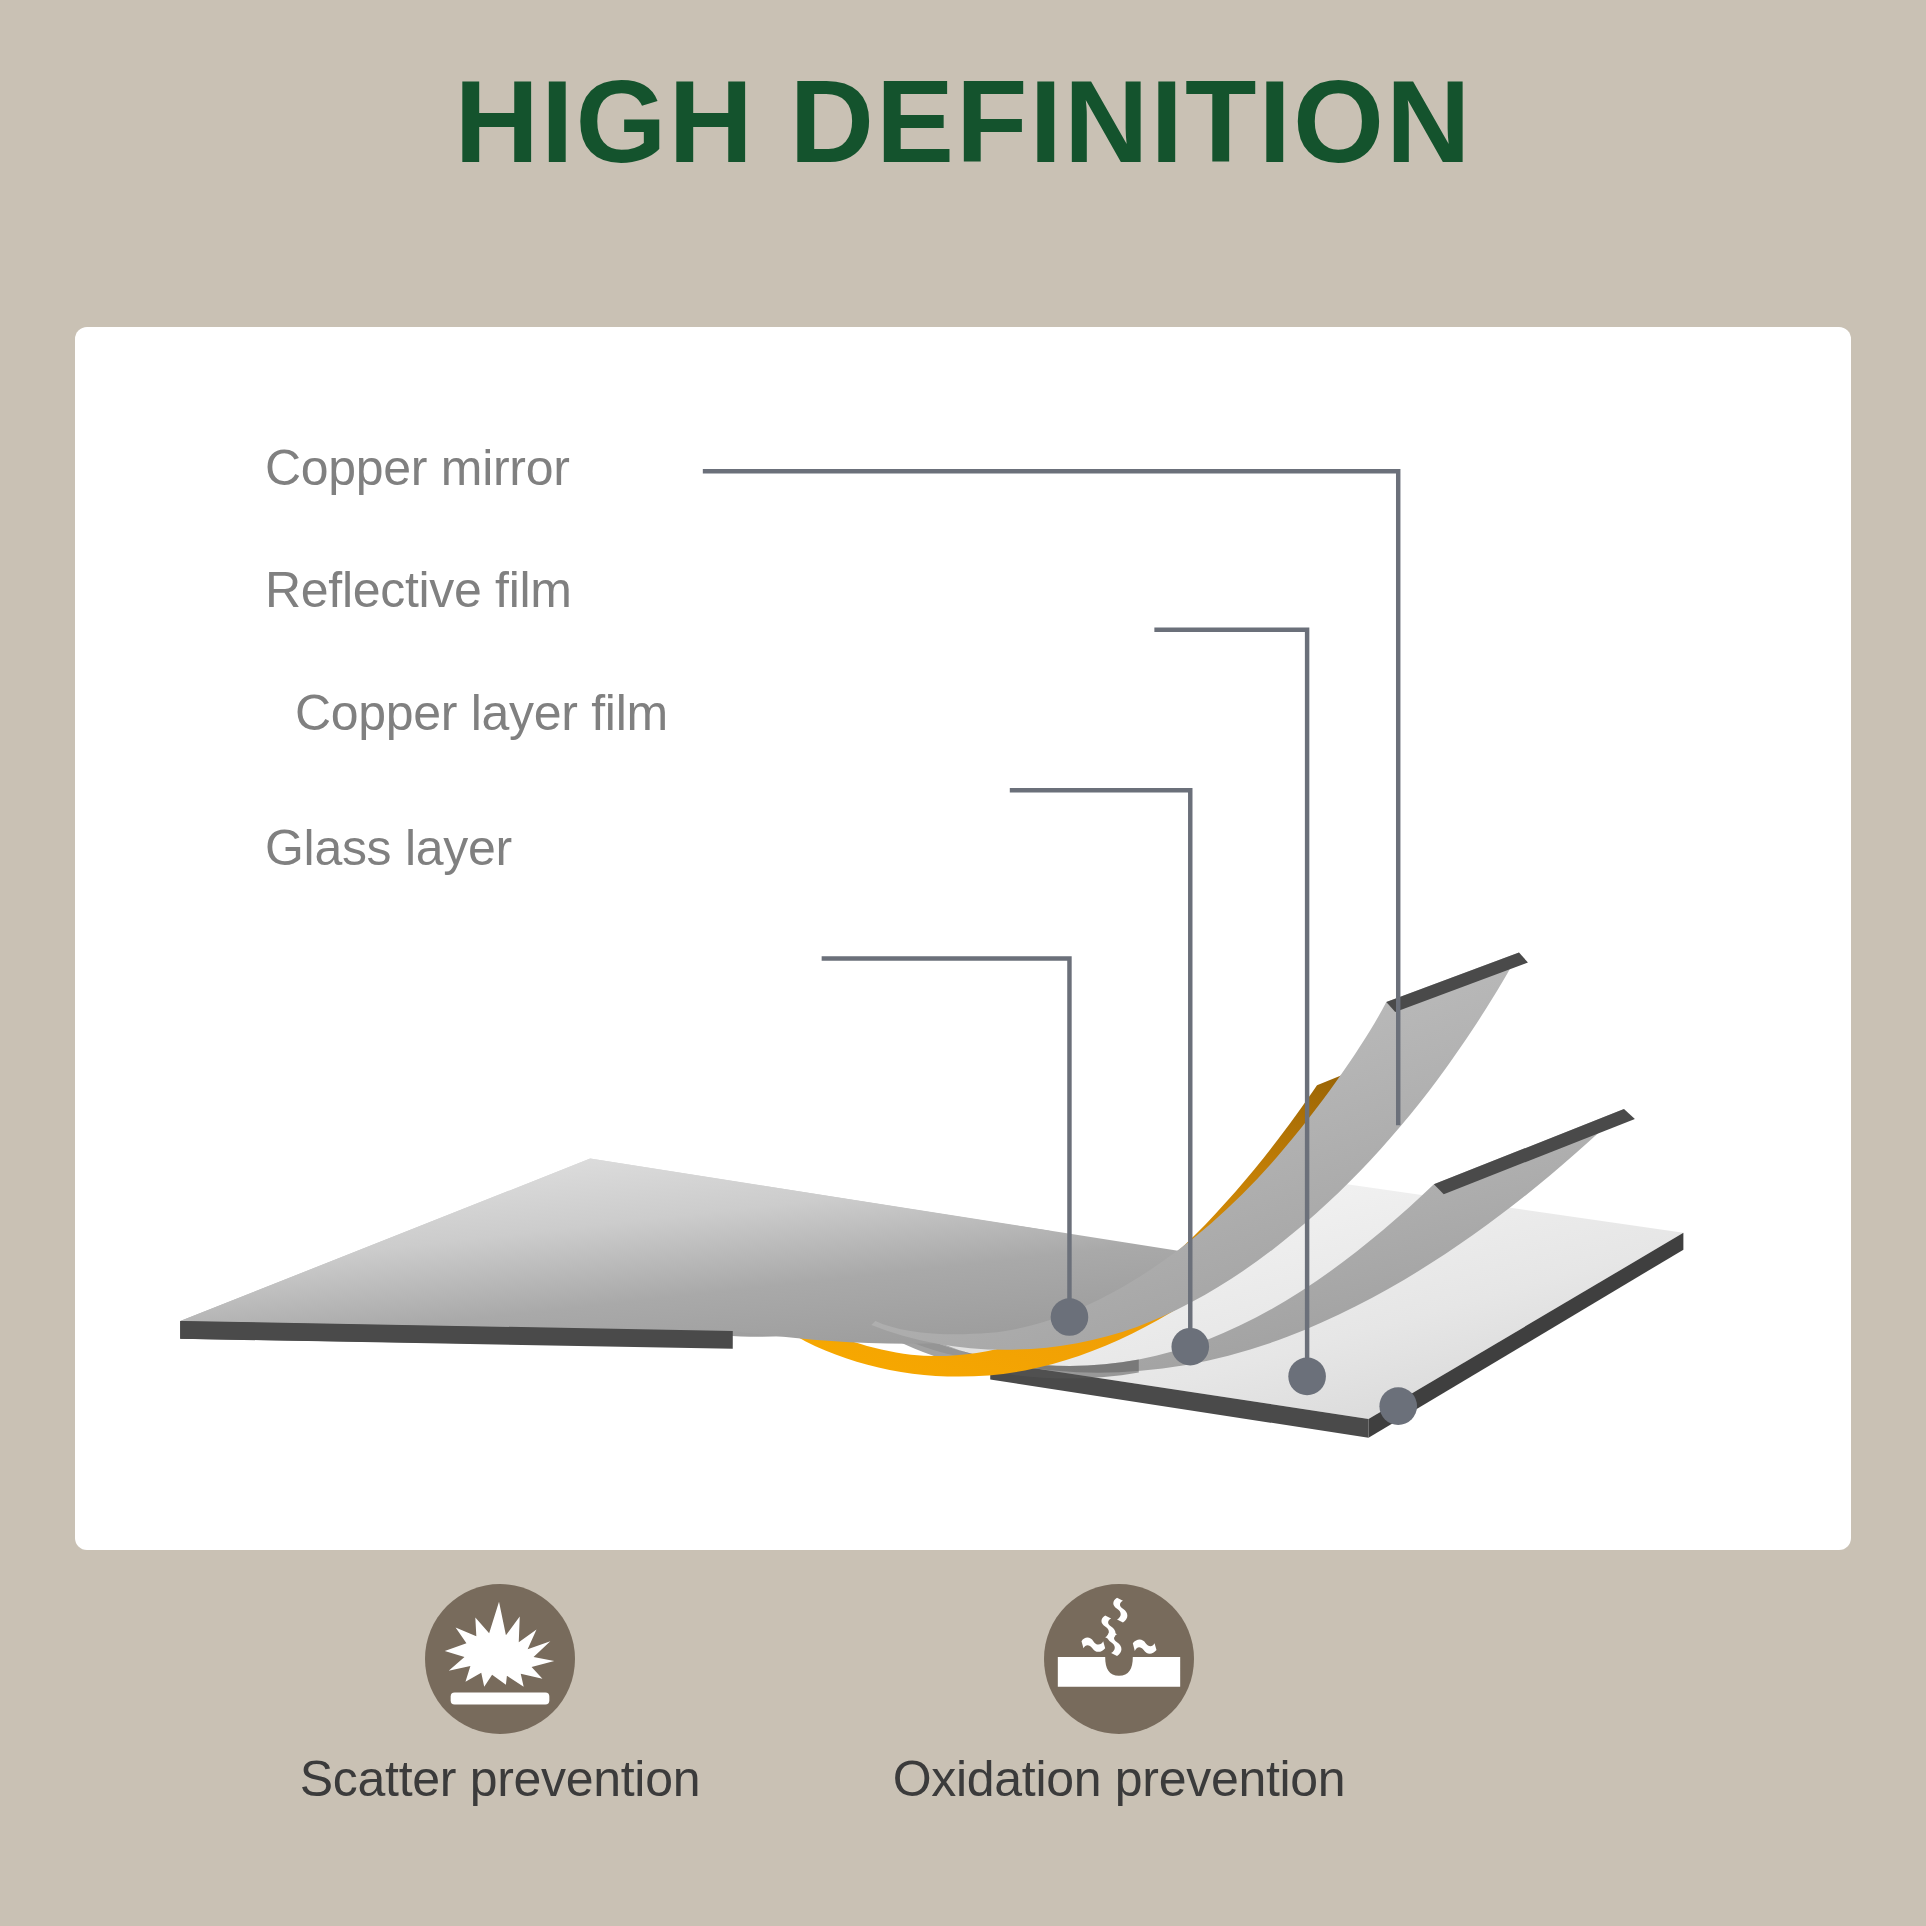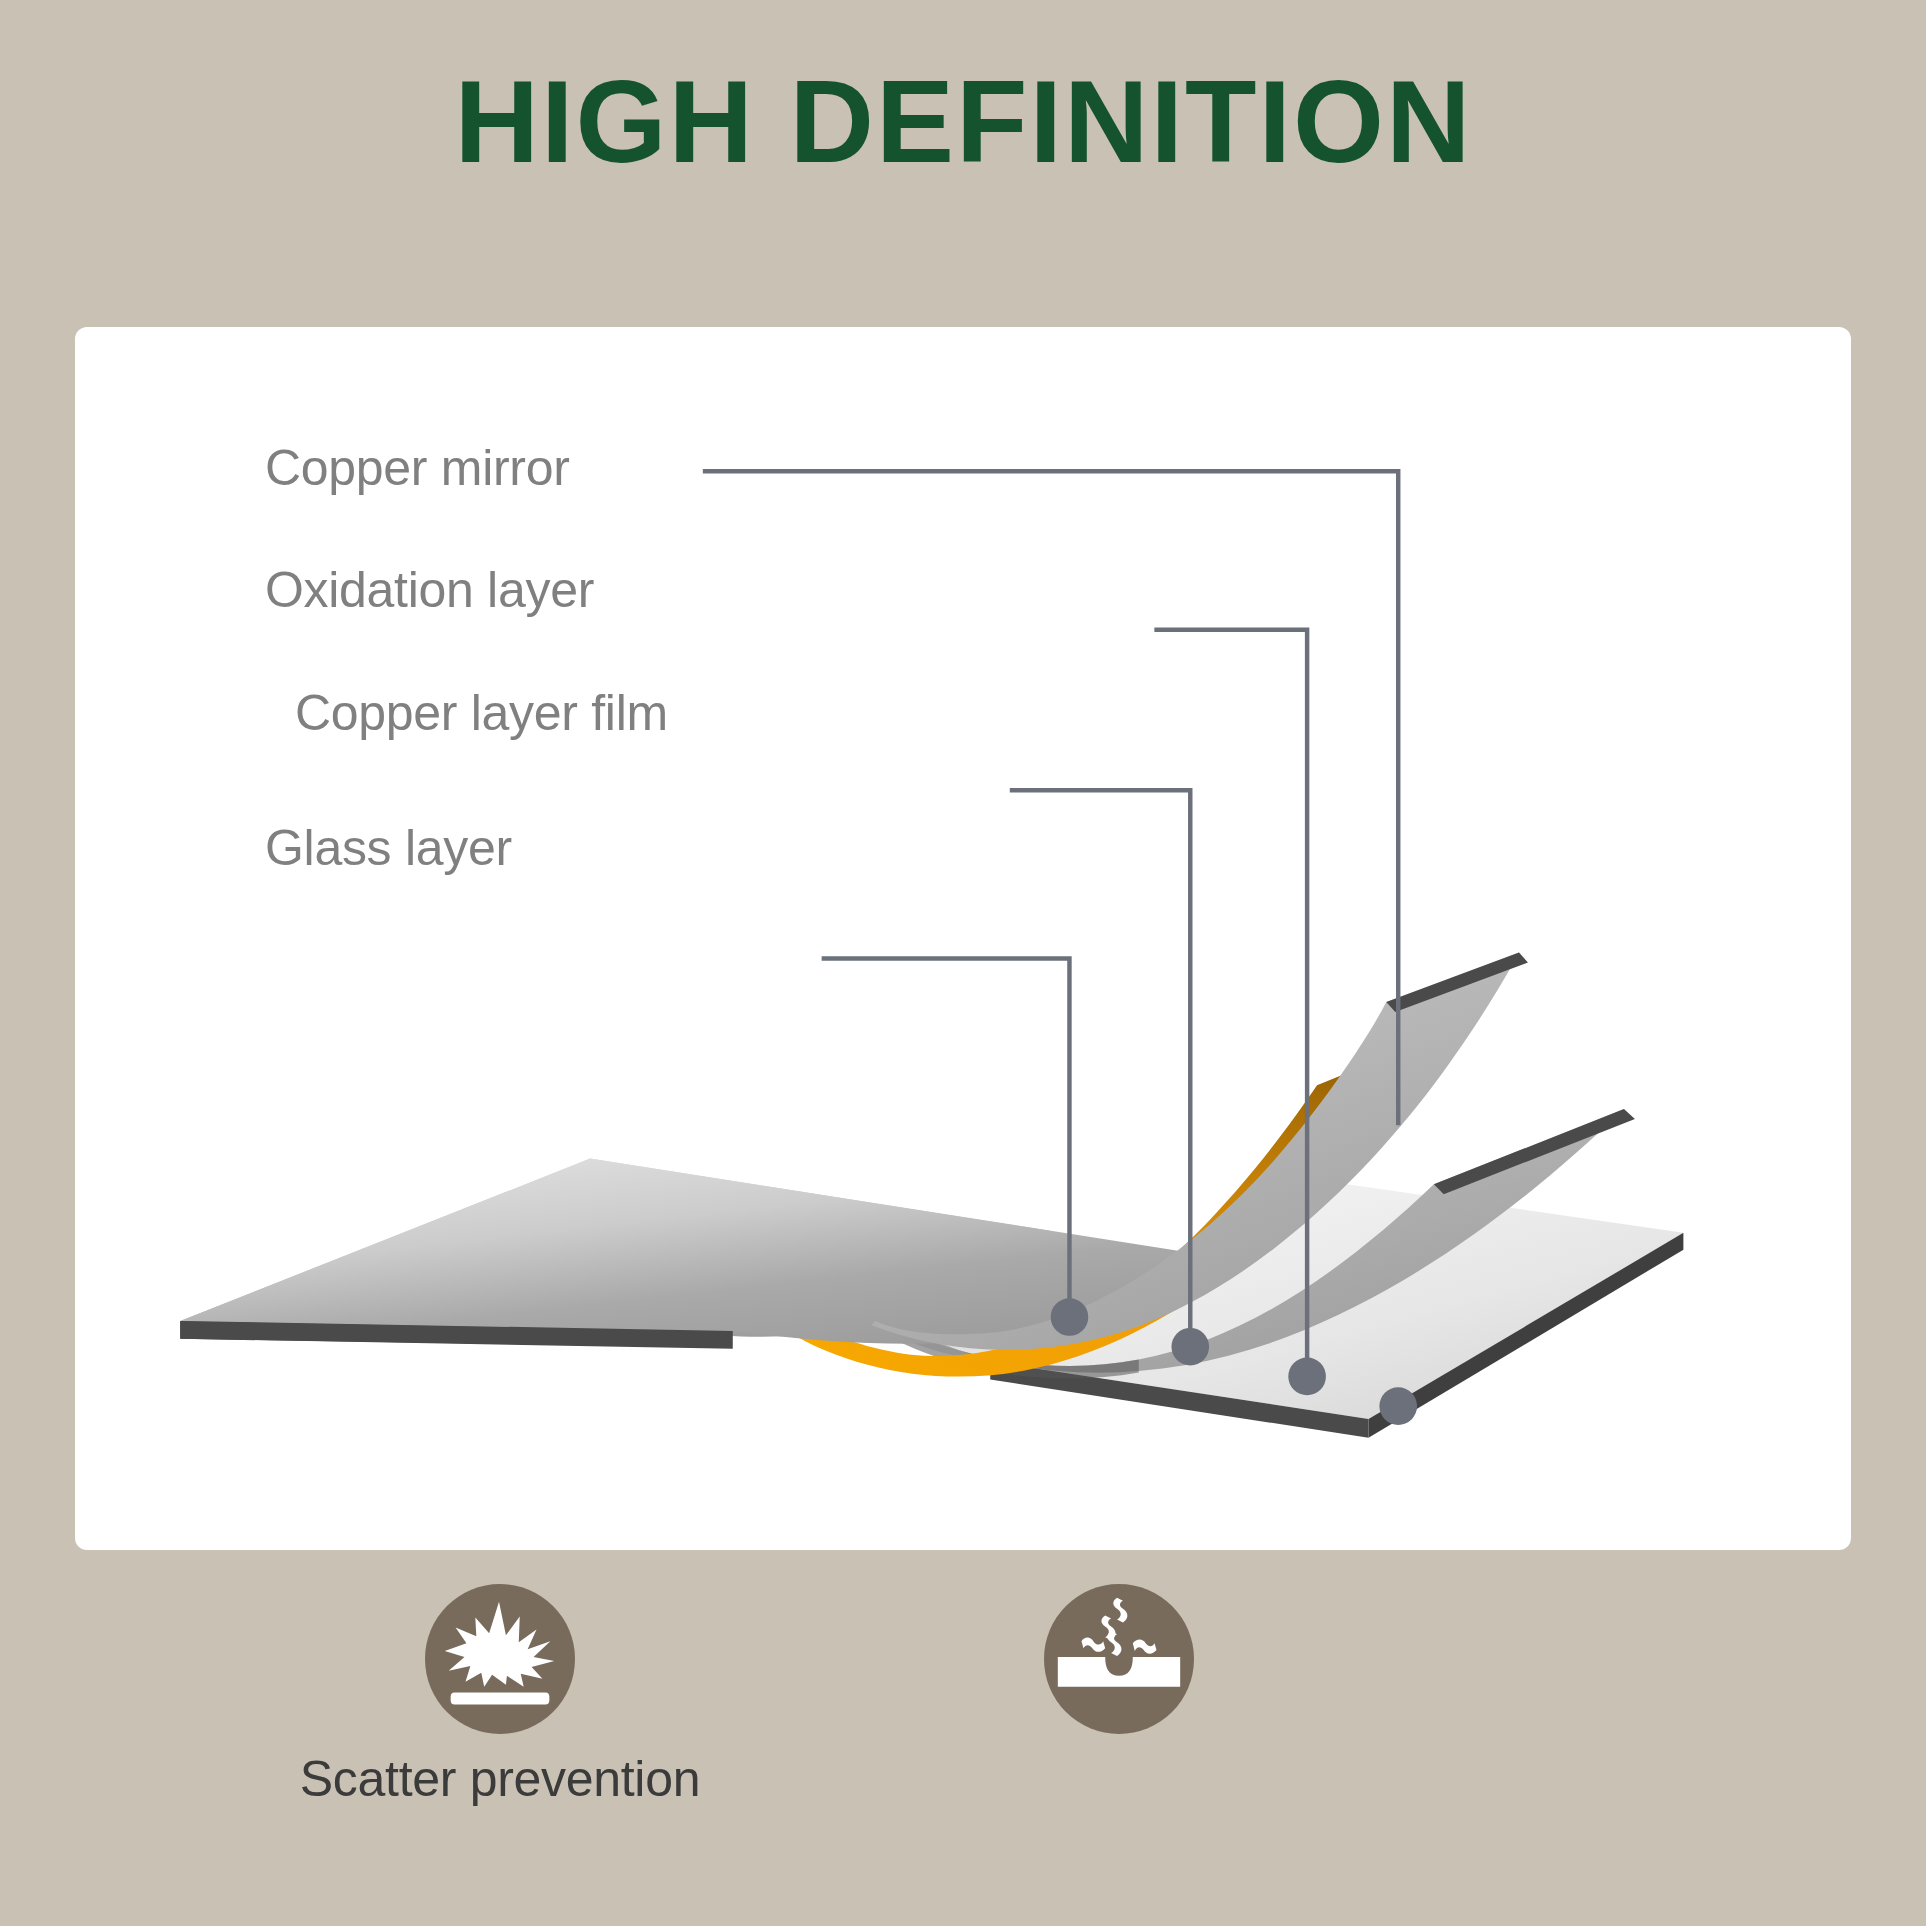--- a/index.html
+++ b/index.html
@@ -194,21 +194,21 @@
     <g fill="#6b707a">
       <circle cx="1412" cy="1420" r="19"></circle>
       <circle cx="1320" cy="1390" r="19"></circle>
       <circle cx="1202" cy="1360" r="19"></circle>
       <circle cx="1080" cy="1330" r="19"></circle>
     </g>
   </svg>
 
   <div class="labels">
     <div class="layer-label ll0">Copper mirror</div>
-    <div class="layer-label ll1">Oxidation layer</div>
+    <div class="layer-label ll1">Reflective film</div>
     <div class="layer-label ll2">Copper layer film</div>
     <div class="layer-label ll3">Glass layer</div>
   </div>
 
   <div class="features">
 
     <div class="feature feat-0">
       <div class="circle">
         <svg class="icon-svg" viewBox="0 0 152 152">
           <g fill="#ffffff">
@@ -236,18 +236,19 @@
                      H138 V104 H14 Z"></path>
 
             <path d="M74 36 c5 -3 5 -8 0 -11 c-5 -3 -5 -8 0 -11 l6 3 c-4 2 -4 6 0 8 c6 4 6 10 0 14 z"></path>
             <path d="M62 54 c5 -3 5 -8 0 -11 c-5 -3 -5 -8 0 -11 l6 3 c-4 2 -4 6 0 8 c6 4 6 10 0 14 z"></path>
             <path d="M68 70 c5 -3 5 -8 0 -11 c-5 -3 -5 -8 0 -11 l6 3 c-4 2 -4 6 0 8 c6 4 6 10 0 14 z"></path>
             <path d="M38 58 c3 -5 9 -5 12 0 c3 5 8 4 10 0 l2 7 c-4 5 -10 5 -13 0 c-3 -4 -7 -4 -9 0 z"></path>
             <path d="M90 60 c4 -5 10 -5 13 0 c3 4 7 4 9 0 l2 7 c-4 5 -10 5 -13 0 c-3 -4 -7 -4 -9 1 z"></path>
           </g>
         </svg>
       </div>
+      <div class="feat-caption">Oxidation prevention</div>
     </div>
 
   </div>
 
 </div>
 
 
 </body></html>

